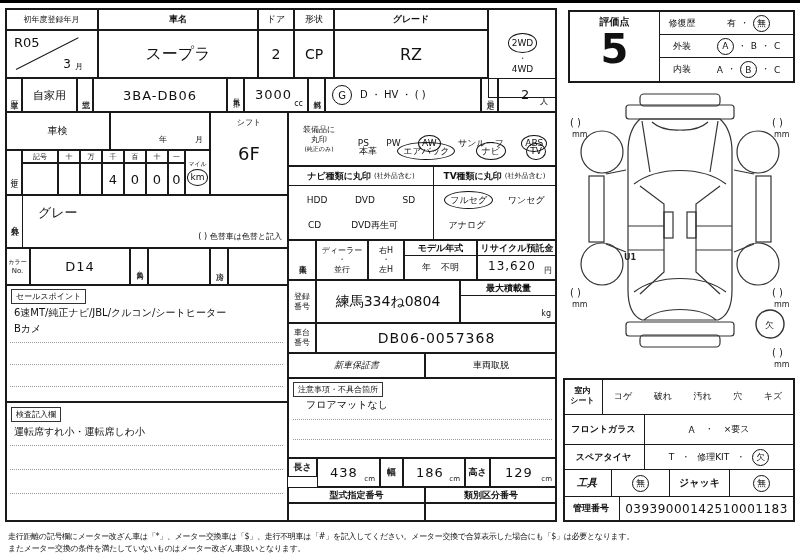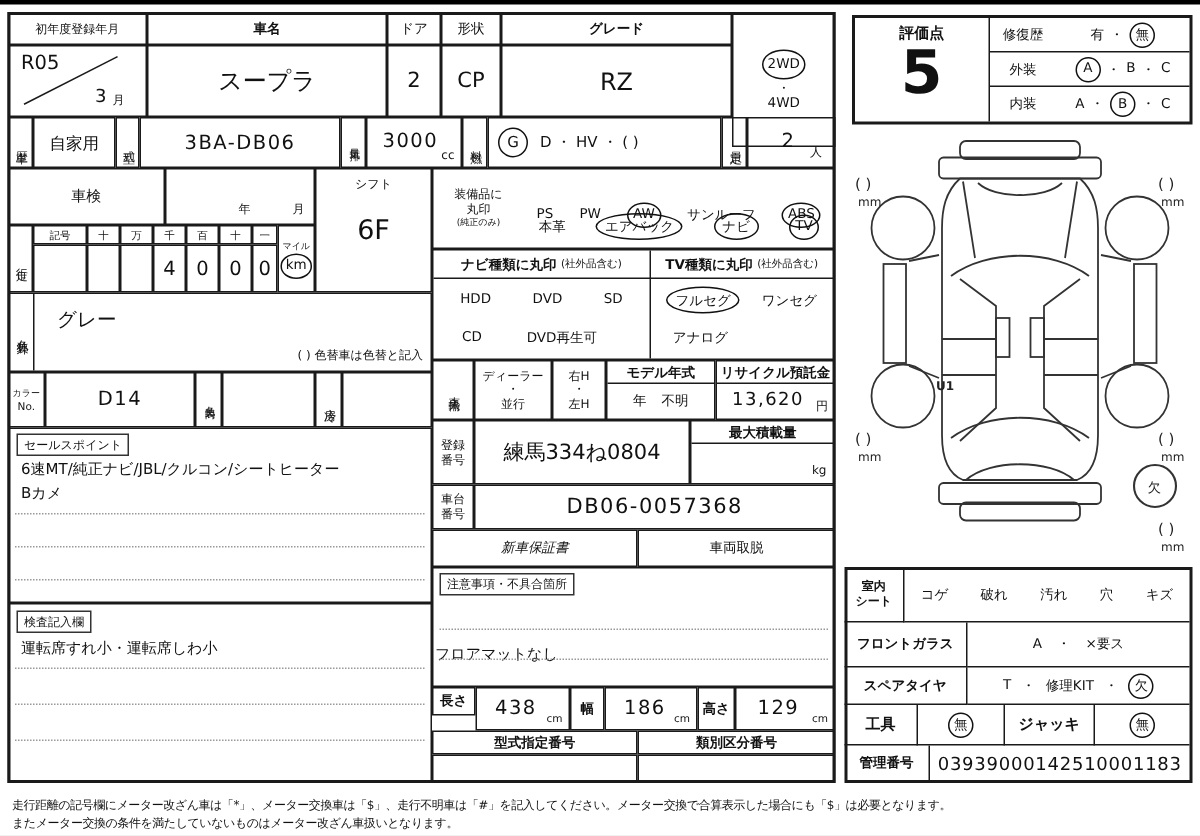--- a/index.html
+++ b/index.html
@@ -250,21 +250,21 @@
     <span>車台</span>
     <span>番号</span>
   </div>
   <div class="abs b cell fs14" style="left:316px;top:323px;width:241px;height:30px;letter-spacing:1px;">DB06-0057368</div>
 
   <div class="abs b cell fs9" style="left:288px;top:353px;width:137px;height:25px;font-style:italic;">新車保証書</div>
   <div class="abs b cell fs9" style="left:425px;top:353px;width:132px;height:25px;">車両取脱</div>
 
   <div class="abs b" style="left:288px;top:378px;width:269px;height:80px;">
     <span class="chip fs8 abs" style="left:4px;top:3px;">注意事項・不具合箇所</span>
-    <span class="abs fs10" style="left:1px;top:19px;margin-top:31px;">フロアマットなし</span>
+    <span class="abs fs10" style="left:17px;top:19px;">フロアマットなし</span>
     <div class="abs dotline" style="left:4px;right:4px;top:40px;"></div>
     <div class="abs dotline" style="left:4px;right:4px;top:60px;"></div>
   </div>
 
   <div class="abs b cell fs9 bold" style="left:288px;top:458px;width:29px;height:19px;">長さ</div>
   <div class="abs b" style="left:317px;top:458px;width:63px;height:29px;">
     <span class="abs fs13" style="left:12px;top:6px;letter-spacing:1px;">438</span>
     <span class="abs fs7" style="right:4px;bottom:3px;">cm</span>
   </div>
   <div class="abs b cell fs9 bold" style="left:380px;top:458px;width:23px;height:29px;">幅</div>
@@ -388,21 +388,21 @@
     <span>×要ス</span>
   </div>
   <div class="abs cell fs9 bold" style="left:563px;top:445px;width:82px;height:25px;border-right:1px solid #1a1a1a;border-bottom:1px solid #1a1a1a;">スペアタイヤ</div>
   <div class="abs cell fs9" style="left:645px;top:445px;width:148px;height:25px;border-bottom:1px solid #1a1a1a;gap:7px;">
     <span>T</span>
     <span>・</span>
     <span>修理KIT</span>
     <span>・</span>
     <span class="circ sm">欠</span>
   </div>
-  <div class="abs cell fs10 bold" style="left:563px;top:470px;width:49px;height:27px;border-right:1px solid #1a1a1a;border-bottom:1px solid #1a1a1a;">工具</div>
+  <div class="abs cell fs10 bold" style="left:563px;top:470px;width:49px;height:27px;border-right:1px solid #1a1a1a;border-bottom:1px solid #1a1a1a;font-style:italic;">工具</div>
   <div class="abs cell" style="left:612px;top:470px;width:58px;height:27px;border-right:1px solid #1a1a1a;border-bottom:1px solid #1a1a1a;">
     <span class="circ sm fs9">無</span>
   </div>
   <div class="abs cell fs10 bold" style="left:670px;top:470px;width:60px;height:27px;border-right:1px solid #1a1a1a;border-bottom:1px solid #1a1a1a;">ジャッキ</div>
   <div class="abs cell" style="left:730px;top:470px;width:63px;height:27px;border-bottom:1px solid #1a1a1a;">
     <span class="circ sm fs9">無</span>
   </div>
   <div class="abs cell fs9 bold" style="left:563px;top:497px;width:57px;height:23px;border-right:1px solid #1a1a1a;">管理番号</div>
   <div class="abs cell fs12" style="left:620px;top:497px;width:173px;height:23px;letter-spacing:0.5px;">03939000142510001183</div>
 

